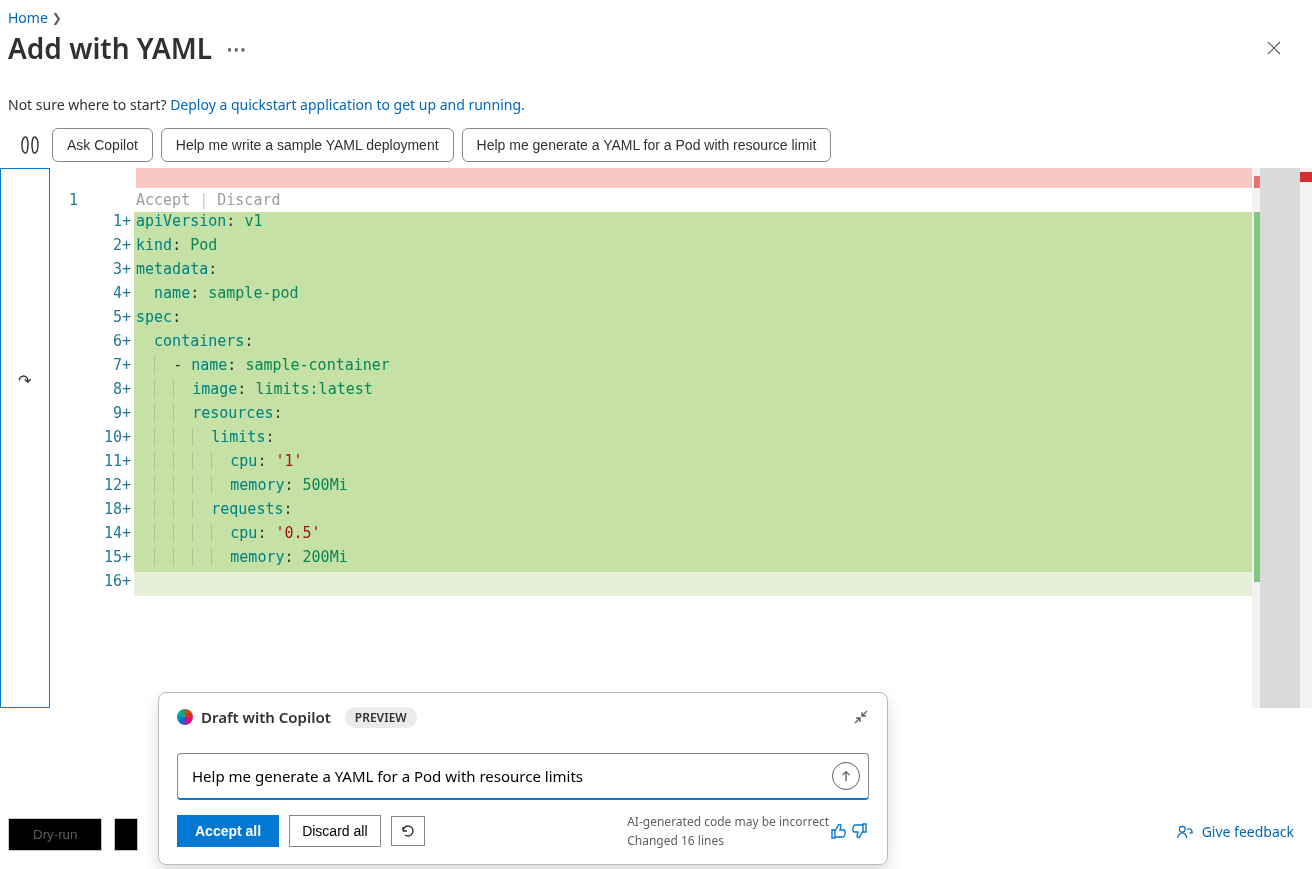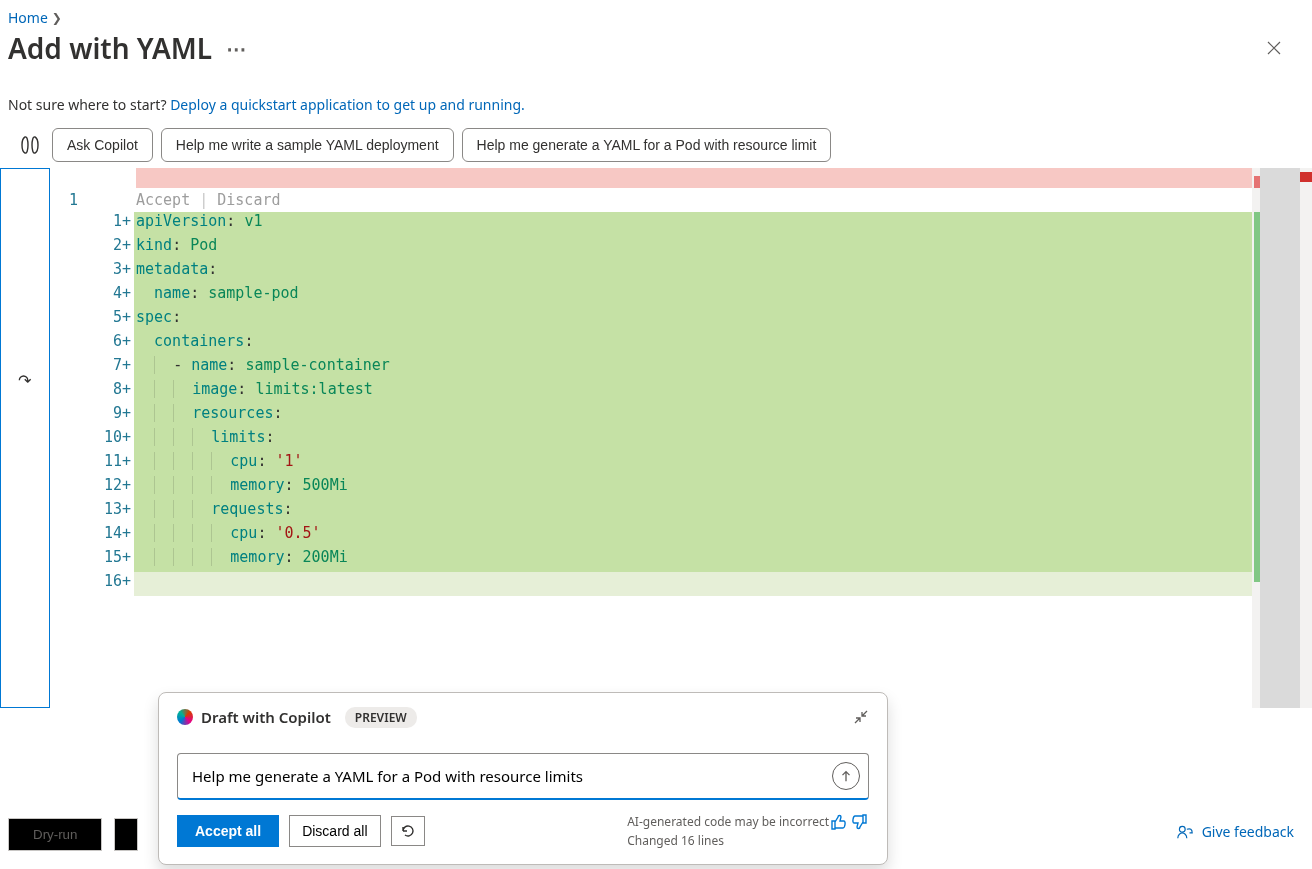--- a/index.html
+++ b/index.html
@@ -56,21 +56,21 @@
   .badge{background:#edebe9;border-radius:10px;padding:2px 10px;font-size:12px;font-weight:600;color:#323130;margin-left:6px}
   .cb-min{font-size:14px;color:#605e5c;cursor:pointer}
   .cb-input{border:1px solid #8a8886;border-bottom:2px solid #0078d4;border-radius:4px;display:flex;align-items:center;padding:8px 8px 8px 12px;margin-bottom:12px}
   .cb-input input{flex:1;border:none;outline:none;font-size:15px;font-family:inherit}
   .send{width:28px;height:28px;border:1.5px solid #605e5c;border-radius:50%;display:flex;align-items:center;justify-content:center;cursor:pointer}
   .cb-actions{display:flex;align-items:center;gap:10px}
   .accept{background:#0078d4;color:#fff;border:none;padding:8px 18px;font-size:14px;cursor:pointer;font-weight:600}
   .discard{background:#fff;border:1px solid #8a8886;padding:7px 12px;font-size:14px;cursor:pointer}
   .retry{background:#fff;border:1px solid #8a8886;padding:6px 8px;cursor:pointer;display:flex;align-items:center;justify-content:center}
   .cb-note{font-size:12px;color:#605e5c;line-height:1.6}
-  .cb-right{margin-left:auto;display:flex;gap:0}
+  .cb-right{margin-left:auto;display:flex;align-items:center;gap:0}
   .thumb{color:#0078d4;cursor:pointer}
   .grad-sm{width:16px;height:16px;border-radius:50%;background:conic-gradient(from 45deg,#d83b01,#e3008c,#0078d4,#00b294,#d83b01)}
   svg{display:block}
 </style>
 </head>
 <body>
 
 <div class="page">
 
   <div class="breadcrumb">
@@ -217,21 +217,21 @@
             <div class="code"><span>&nbsp;&nbsp;</span><span class="guide">&nbsp;&nbsp;</span><span class="guide">&nbsp;&nbsp;</span><span class="guide">&nbsp;&nbsp;</span><span class="guide">&nbsp;&nbsp;</span><span class="key">cpu</span><span class="punc">: </span><span class="val">'1'</span></div>
           </div>
           <div class="row">
             <div style="width: 36px;"></div>
             <div class="lnum">12</div>
             <div class="plus">+</div>
             <div class="code"><span>&nbsp;&nbsp;</span><span class="guide">&nbsp;&nbsp;</span><span class="guide">&nbsp;&nbsp;</span><span class="guide">&nbsp;&nbsp;</span><span class="guide">&nbsp;&nbsp;</span><span class="key">memory</span><span class="punc">: </span><span class="num">500Mi</span></div>
           </div>
           <div class="row">
             <div style="width: 36px;"></div>
-            <div class="lnum">13</div>
+            <div class="lnum">18</div>
             <div class="plus">+</div>
             <div class="code"><span>&nbsp;&nbsp;</span><span class="guide">&nbsp;&nbsp;</span><span class="guide">&nbsp;&nbsp;</span><span class="guide">&nbsp;&nbsp;</span><span class="key">requests</span><span class="punc">:</span></div>
           </div>
           <div class="row">
             <div style="width: 36px;"></div>
             <div class="lnum">14</div>
             <div class="plus">+</div>
             <div class="code"><span>&nbsp;&nbsp;</span><span class="guide">&nbsp;&nbsp;</span><span class="guide">&nbsp;&nbsp;</span><span class="guide">&nbsp;&nbsp;</span><span class="guide">&nbsp;&nbsp;</span><span class="key">cpu</span><span class="punc">: </span><span class="val">'0.5'</span></div>
           </div>
           <div class="row">

